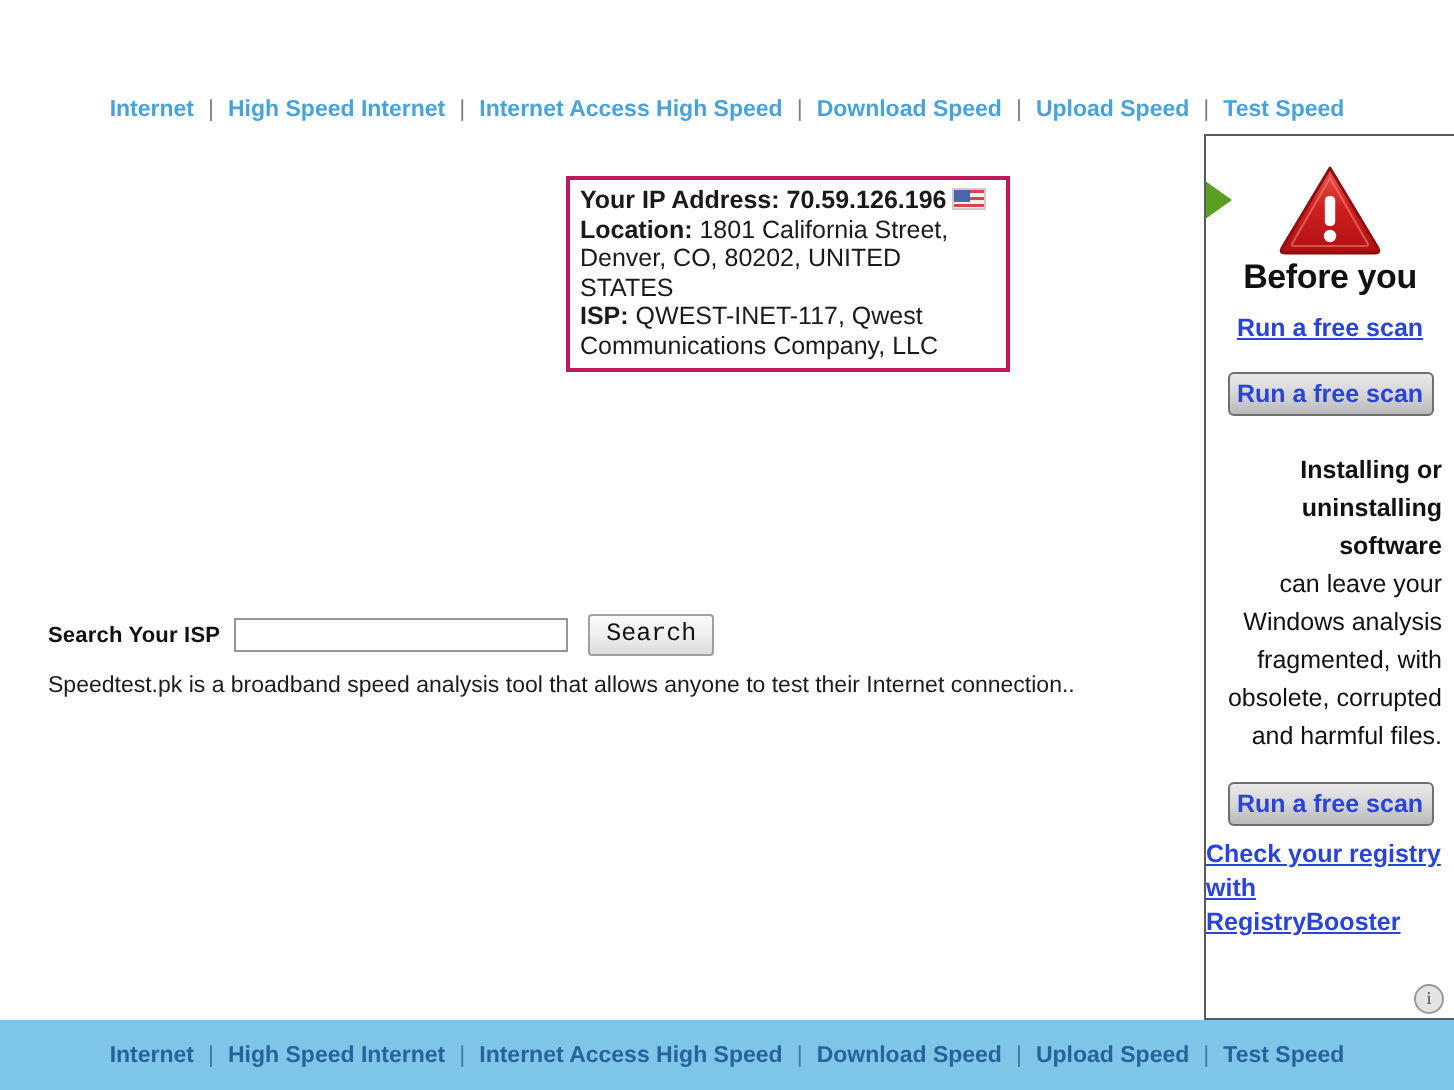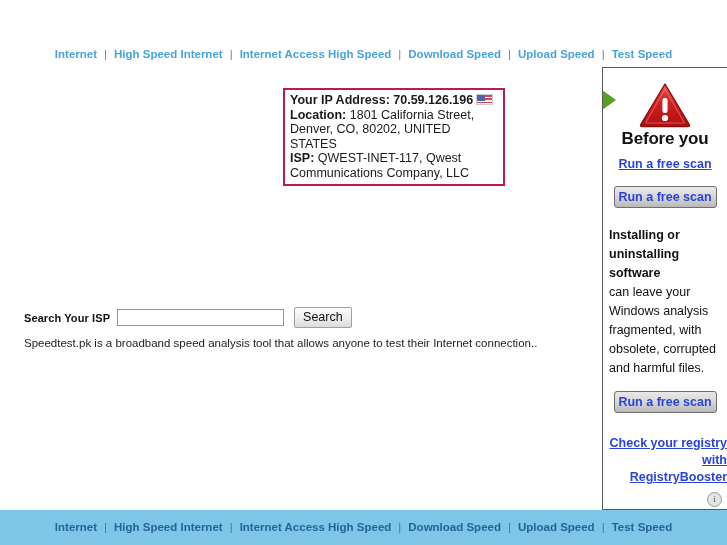--- a/index.html
+++ b/index.html
@@ -104,21 +104,21 @@
     font-family: "Liberation Sans", sans-serif;
     font-size: 12px;
     padding: 0 3px;
     box-sizing: border-box;
     outline: none;
   }
   #search-button {
     margin-left: 10px;
     height: 21px;
     padding: 0 8px;
-    font-family: Liberation Sans, sans-serif;
+    font-family: Liberation Mono, monospace;
     font-size: 12.5px;
     color: #111;
     background: linear-gradient(to bottom, #fbfbfb 0%, #ededed 55%, #dcdcdc 100%);
     border: 1px solid #a0a0a0;
     border-radius: 2px;
     cursor: pointer;
     line-height: 19px;
   }
 
   
@@ -193,30 +193,30 @@
     font-weight: bold;
     color: #2b44d8;
     background: linear-gradient(to bottom, #e9e9e9 0%, #d6d6d6 50%, #b9b9b9 100%);
     border: 1px solid #6f6f6f;
     border-radius: 3px;
     cursor: pointer;
     box-sizing: border-box;
   }
   #ad-body {
     margin-top: 18px;
-    text-align: left;
+    text-align: right;
     font-size: 12.5px;
     line-height: 19px;
     color: #111;
     padding: 0 6px;
   }
   #ad-body .bold { font-weight: bold; }
   #ad-bottom-link {
-    margin-top: 22px;
-    text-align: right;
+    margin-top: 6px;
+    text-align: left;
     line-height: 17px;
   }
   #adchoices {
     position: absolute;
     right: 5px;
     bottom: 2px;
     width: 13px;
     height: 13px;
     border-radius: 50%;
     background: #e4e4e4;

